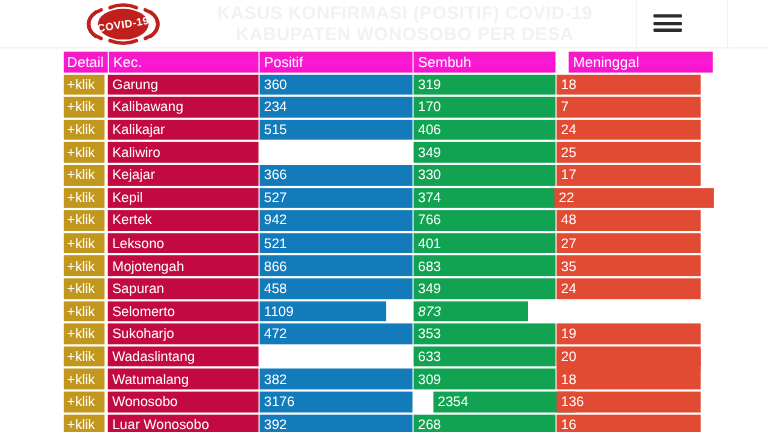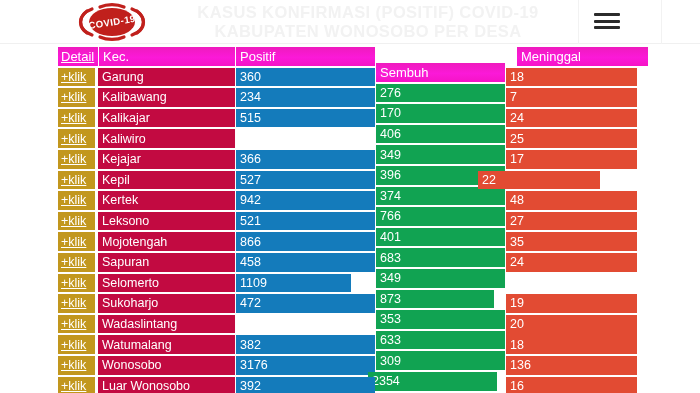--- a/index.html
+++ b/index.html
@@ -100,34 +100,32 @@
   .hdr .c-men    { left: 517px; width: 131px; }
 
   
   .c-detail {
     left: 58px; width: 37px;
     background: #c2971e;
     color: #ffffff;
     font-size: 12.5px;
     padding-left: 3px;
     cursor: pointer;
-    text-decoration: underline;
   }
   .c-kec {
     left: 98px; width: 137px;
     background: #c20a41;
   }
   .c-pos {
     left: 236px;
     background: #147bbb;
   }
   .c-sem {
     left: 376px;
     background: #11a352;
-    margin-top: 16px;
   }
   .c-men {
     left: 506px;
     background: #e24b33;
   }
 </style>
 </head>
 <body>
 
 <div id="page">
@@ -174,21 +172,21 @@
       <div class="cell c-pos">Positif</div>
       <div class="cell c-sem">Sembuh</div>
       <div class="cell c-men">Meninggal</div>
     </div>
 
     <div id="rows-container">
         <div class="row">
           <div class="cell c-detail">+klik</div>
           <div class="cell c-kec">Garung</div>
           <div class="cell c-pos" style="left: 236px; width: 139px;">360</div>
-          <div class="cell c-sem" style="left: 376px; width: 129px;">276</div>
+          <div class="cell c-sem" style="left: 376px; width: 129px;">319</div>
           <div class="cell c-men" style="left: 506px; width: 131px;">18</div>
         </div>
         <div class="row">
           <div class="cell c-detail">+klik</div>
           <div class="cell c-kec">Kalibawang</div>
           <div class="cell c-pos" style="left: 236px; width: 139px;">234</div>
           <div class="cell c-sem" style="left: 376px; width: 129px;">170</div>
           <div class="cell c-men" style="left: 506px; width: 131px;">7</div>
         </div>
         <div class="row">
@@ -201,29 +199,29 @@
         <div class="row">
           <div class="cell c-detail">+klik</div>
           <div class="cell c-kec">Kaliwiro</div>
           <div class="cell c-sem" style="left: 376px; width: 129px;">349</div>
           <div class="cell c-men" style="left: 506px; width: 131px;">25</div>
         </div>
         <div class="row">
           <div class="cell c-detail">+klik</div>
           <div class="cell c-kec">Kejajar</div>
           <div class="cell c-pos" style="left: 236px; width: 139px;">366</div>
-          <div class="cell c-sem" style="left: 376px; width: 129px;">396</div>
+          <div class="cell c-sem" style="left: 376px; width: 129px;">330</div>
           <div class="cell c-men" style="left: 506px; width: 131px;">17</div>
         </div>
         <div class="row">
           <div class="cell c-detail">+klik</div>
           <div class="cell c-kec">Kepil</div>
           <div class="cell c-pos" style="left: 236px; width: 139px;">527</div>
           <div class="cell c-sem" style="left: 376px; width: 129px;">374</div>
-          <div class="cell c-men" style="left: 478px; width: 122px;">22</div>
+          <div class="cell c-men" style="left: 504px; width: 145px;">22</div>
         </div>
         <div class="row">
           <div class="cell c-detail">+klik</div>
           <div class="cell c-kec">Kertek</div>
           <div class="cell c-pos" style="left: 236px; width: 139px;">942</div>
           <div class="cell c-sem" style="left: 376px; width: 129px;">766</div>
           <div class="cell c-men" style="left: 506px; width: 131px; text-align: center;">48</div>
         </div>
         <div class="row">
           <div class="cell c-detail">+klik</div>
@@ -243,21 +241,21 @@
           <div class="cell c-detail">+klik</div>
           <div class="cell c-kec">Sapuran</div>
           <div class="cell c-pos" style="left: 236px; width: 139px;">458</div>
           <div class="cell c-sem" style="left: 376px; width: 129px;">349</div>
           <div class="cell c-men" style="left: 506px; width: 131px;">24</div>
         </div>
         <div class="row">
           <div class="cell c-detail">+klik</div>
           <div class="cell c-kec">Selomerto</div>
           <div class="cell c-pos" style="left: 236px; width: 115px; text-align: right;">1109</div>
-          <div class="cell c-sem" style="left: 376px; width: 118px;">873</div>
+          <div class="cell c-sem" style="left: 376px; width: 104px; font-style: italic;">873</div>
           <div class="cell c-men" style="left: 506px; width: 131px; margin-top: 44px;">56</div>
         </div>
         <div class="row">
           <div class="cell c-detail">+klik</div>
           <div class="cell c-kec">Sukoharjo</div>
           <div class="cell c-pos" style="left: 236px; width: 139px;">472</div>
           <div class="cell c-sem" style="left: 376px; width: 129px;">353</div>
           <div class="cell c-men" style="left: 506px; width: 131px;">19</div>
         </div>
         <div class="row">
@@ -270,21 +268,21 @@
           <div class="cell c-detail">+klik</div>
           <div class="cell c-kec">Watumalang</div>
           <div class="cell c-pos" style="left: 236px; width: 139px;">382</div>
           <div class="cell c-sem" style="left: 376px; width: 129px;">309</div>
           <div class="cell c-men" style="left: 506px; width: 131px;">18</div>
         </div>
         <div class="row">
           <div class="cell c-detail">+klik</div>
           <div class="cell c-kec">Wonosobo</div>
           <div class="cell c-pos" style="left: 236px; width: 139px;">3176</div>
-          <div class="cell c-sem" style="left: 368px; width: 129px;">2354</div>
+          <div class="cell c-sem" style="left: 394px; width: 129px;">2354</div>
           <div class="cell c-men" style="left: 506px; width: 131px;">136</div>
         </div>
         <div class="row">
           <div class="cell c-detail">+klik</div>
           <div class="cell c-kec">Luar Wonosobo</div>
           <div class="cell c-pos" style="left: 236px; width: 139px;">392</div>
           <div class="cell c-sem" style="left: 376px; width: 129px;">268</div>
           <div class="cell c-men" style="left: 506px; width: 131px;">16</div>
         </div>
       </div>

